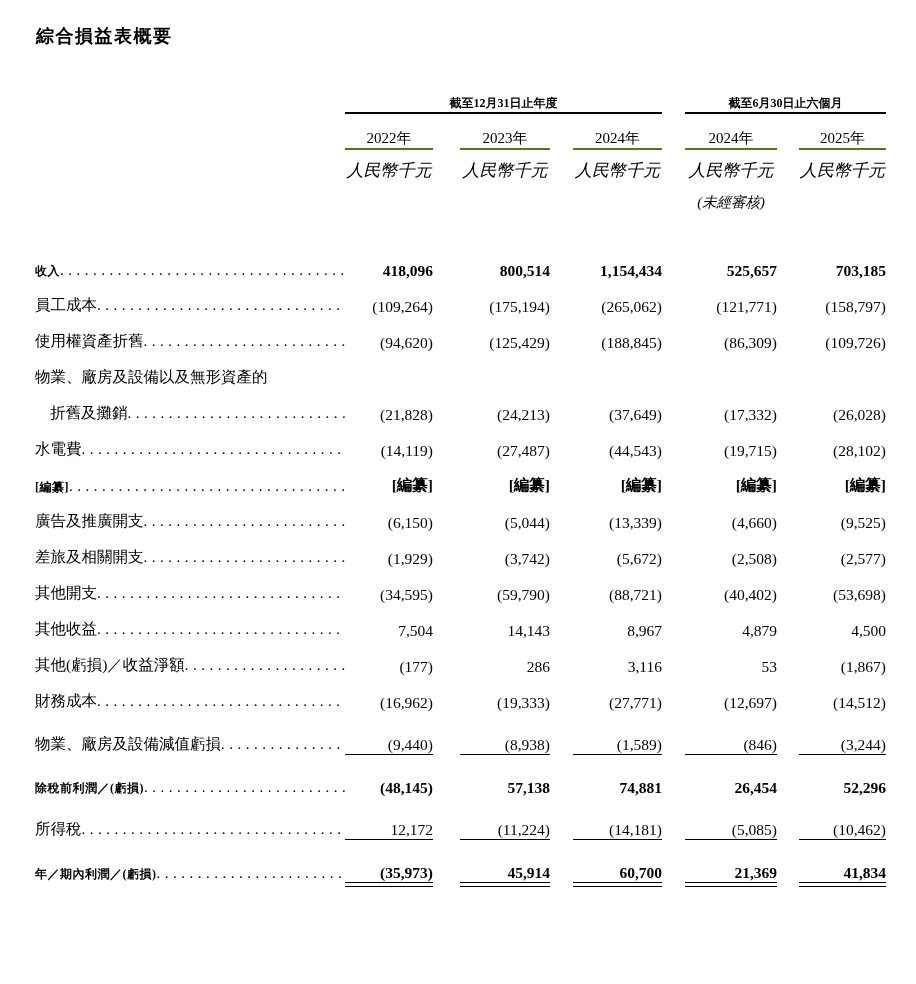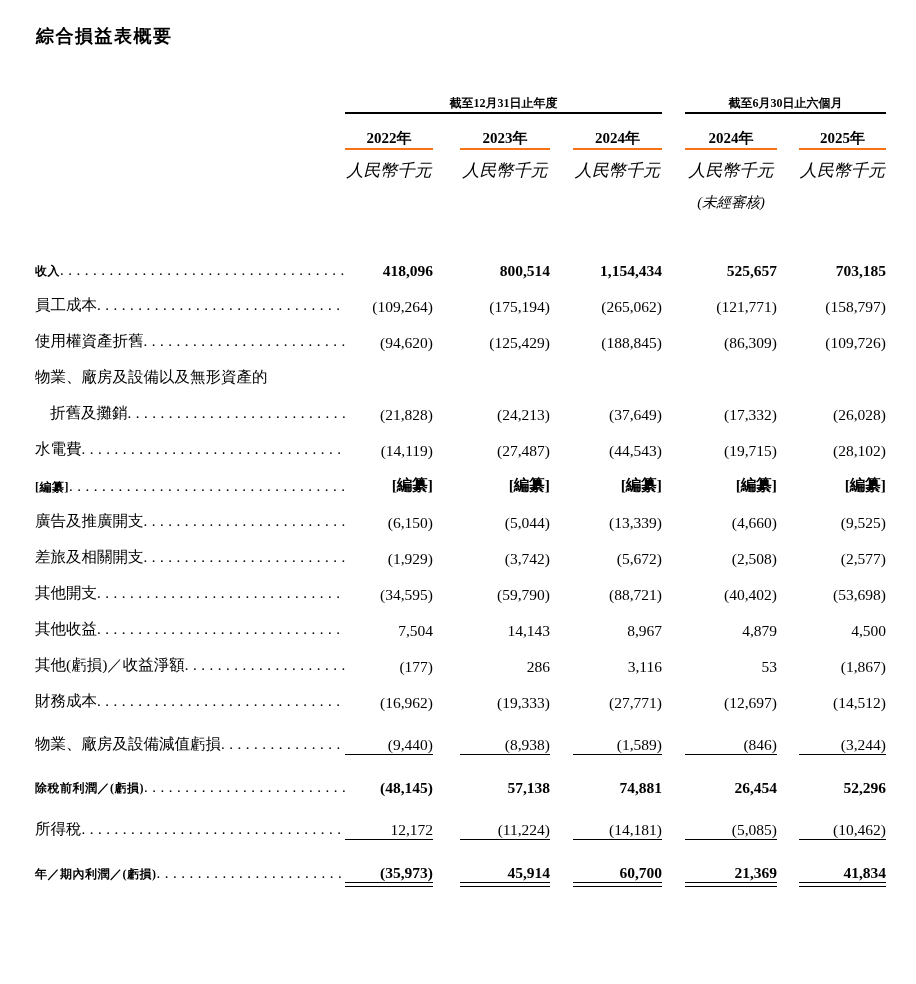--- a/index.html
+++ b/index.html
@@ -23,22 +23,22 @@
   table.fin td{padding:0;vertical-align:bottom;}
   
   .group-row td{height:30px;}
   .grp{
     font-weight:700;text-align:center;font-size:12px;
     border-bottom:2px solid #000;padding-bottom:5px;
     white-space:nowrap;
   }
   .year-row td{height:34px;}
   .yr{
-    font-weight:700;text-align:center;font-size:15px;
-    border-bottom:2px solid #f97316;padding-bottom:4px;
+    font-weight:400;text-align:center;font-size:15px;
+    border-bottom:2px solid #4d7c0f;padding-bottom:4px;
   }
   .unit-row td{height:32px;}
   .unit{font-style:italic;text-align:center;font-size:17px;padding-bottom:4px;}
   .unaudited-row td{height:30px;}
   .unaudited{font-style:italic;text-align:center;font-size:14.5px;padding-bottom:4px;white-space:nowrap;}
   .spacer-row td{height:32px;}
   
   tbody.rows td{height:36px;}
   tr.tall td{height:42px;}
   .lblcell{padding-right:24px;padding-bottom:7px;font-size:15.5px;}

